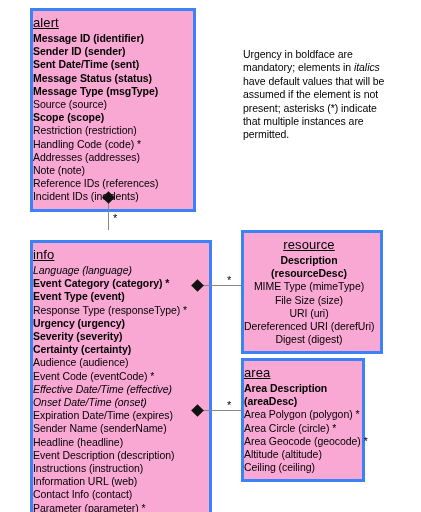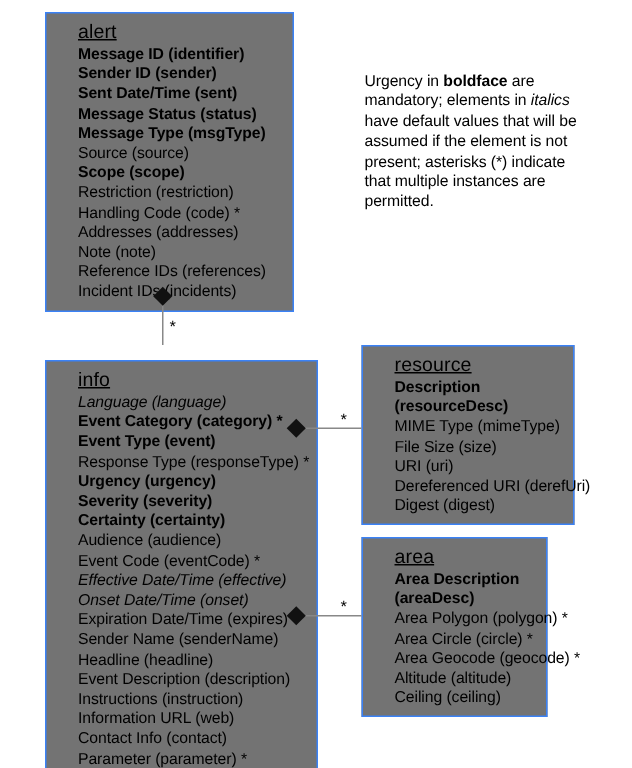--- a/index.html
+++ b/index.html
@@ -19,23 +19,23 @@
     position: absolute;
     left: 0; top: 0;
     width: 421px;
     height: 512px;
   }
 
   
   .uml-box {
     position: absolute;
     box-sizing: border-box;
-    border: 1px solid #3b82f6;
-    background: #737373;
-    padding: 4px 6px 5px 21px;
+    border: 3px solid #3b82f6;
+    background: #f9a8d4;
+    padding: 4px 6px 5px 0;
   }
   .uml-title {
     font-size: 13px;
     line-height: 16px;
     font-weight: normal;
     text-decoration: underline;
     margin: 0 0 1px 0;
     letter-spacing: 0.1px;
   }
   .uml-attr {
@@ -44,21 +44,21 @@
     white-space: nowrap;
     letter-spacing: -0.05px;
   }
   .uml-attr.bold   { font-weight: bold; }
   .uml-attr.italic { font-style: italic; }
   .uml-attr.wrap   { white-space: normal; }
 
   
   #box-alert    { left: 30px;  top: 8px;   width: 166px; }
   #box-info     { left: 30px;  top: 240px; width: 182px; }
-  #box-resource { left: 241px; top: 230px; width: 142px; }
+  #box-resource { left: 241px; top: 230px; width: 142px; text-align: center; }
   #box-area     { left: 241px; top: 358px; width: 124px; }
 
   
   .conn-line {
     position: absolute;
     background: #888888;
   }
   .conn-v { width: 1px; }
   .conn-h { height: 1px; }
 
@@ -95,21 +95,21 @@
   
   #legend-note {
     position: absolute;
     left: 243px;
     top: 48px;
     width: 152px;
     font-size: 10.5px;
     line-height: 13.4px;
     letter-spacing: -0.05px;
   }
-  #legend-note b { font-weight: bold; text-align: center; }
+  #legend-note b { font-weight: normal; text-align: center; }
   #legend-note i { font-style: italic; }
 </style>
 </head>
 <body>
 
 <div id="canvas">
 
   <div class="uml-box" id="box-alert">
     <div class="uml-title">alert</div>
     <div class="uml-attr bold">Message ID (identifier)</div>

